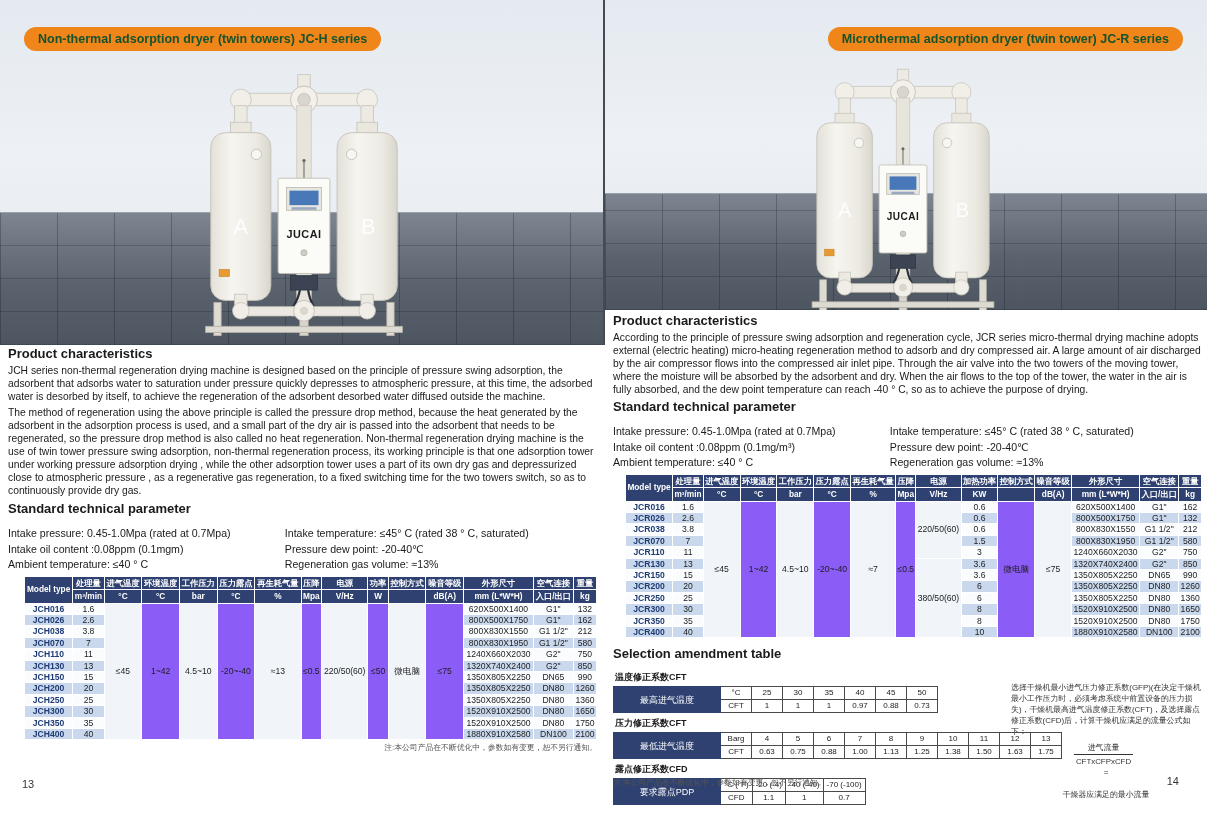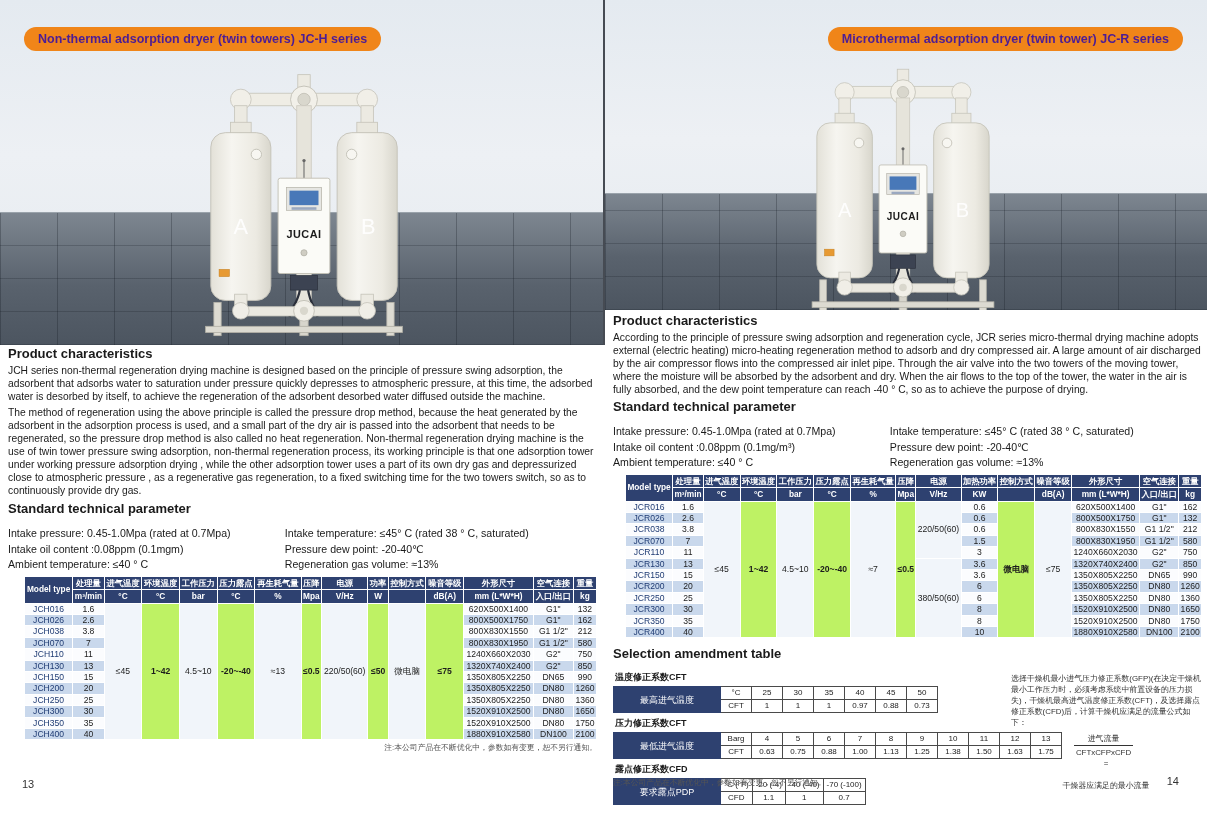--- a/index.html
+++ b/index.html
@@ -8,42 +8,42 @@
   
   .photo{position:absolute;top:0;overflow:hidden;background:linear-gradient(180deg,#e4eaf0 0%,#edf0f4 45%,#e4eaef 100%);}
   .photo .floor{position:absolute;left:0;right:0;bottom:0;border-top:1px solid #9aa3ab;
      background-image:
        repeating-linear-gradient(90deg, rgba(18,24,32,.28) 0 1px, transparent 1px 57px),
        repeating-linear-gradient(0deg, rgba(18,24,32,.22) 0 1px, transparent 1px 33px),
        linear-gradient(180deg,#7d8690 0%,#59626d 55%,#4c5560 100%);}
   .photo svg{position:absolute;}
   .divider{position:absolute;left:603px;top:0;width:2px;height:345px;background:#464b53;}
   
-  .pill{position:absolute;background:#f08519;color:#4c1d95;font-weight:bold;font-size:12.5px;
+  .pill{position:absolute;background:#f08519;color:#14532d;font-weight:bold;font-size:12.5px;
         line-height:14px;padding:5px 14px;border-radius:14px;white-space:nowrap;}
   
   .content{position:absolute;width:589px;}
   .h-sec{font-size:13px;font-weight:bold;margin:2px 0 3px 0;}
   .para{font-size:10.3px;line-height:13px;margin:0 0 3px 0;}
   .params{display:flex;font-size:10.6px;line-height:15.5px;margin:10px 0 3px 0;}
   .params .pcol1{width:47%;}
   .params .pcol2{width:53%;}
   
   .spec-wrap{margin:2px 0 0 16px;}
   .spec{width:100%;border-collapse:collapse;}
   .spec th{background:#2e4170;color:#fff;border:1px solid #fff;font-size:8.3px;line-height:10.5px;
            padding:1px 1px;font-weight:bold;white-space:nowrap;}
   .spec td{border:1px solid #fff;text-align:center;font-size:8.6px;line-height:10.4px;padding:0 1px;
            white-space:nowrap;color:#1c1c1c;}
   .spec td.rw{background:#fbfcfe;} .spec td.rb{background:#c9d8ec;}
-  .spec td.m0{background:#f1f5fa;} .spec td.m1{background:#bef264;font-weight:bold;}
-  .spec td.model{color:#1f3b73;font-weight:normal;margin-top:15px;}
+  .spec td.m0{background:#f1f5fa;} .spec td.m1{background:#8b5cf6;}
+  .spec td.model{color:#1f3b73;font-weight:bold;margin-top:15px;}
   .tbl-note{font-size:7.8px;color:#555;text-align:right;margin-top:2px;}
   
-  .sel-region{display:flex;margin-top:6px;}
+  .sel-region{display:flex;margin-top:6px;align-items:flex-end;}
   .sel-left{width:398px;}
   .amend-title{font-size:9px;font-weight:bold;margin:4px 0 2px 2px;}
   .amend{border-collapse:collapse;}
   .amend td{border:1px solid #4a4a4a;text-align:center;font-size:8px;line-height:10px;padding:1px 3px;
             min-width:24px;color:#1c1c1c;}
   .amend td.hd{background:#2e4170;color:#fff;font-weight:normal;border:1px solid #2e4170;
                font-size:9px;padding:2px 10px;min-width:86px;}
   .sel-side{width:190px;font-size:7.9px;line-height:11px;color:#333;padding-top:6px;}
   .formula{margin:5px 0;display:flex;align-items:center;flex-direction:column;}
   .frac{display:inline-block;text-align:center;margin-right:5px;}

